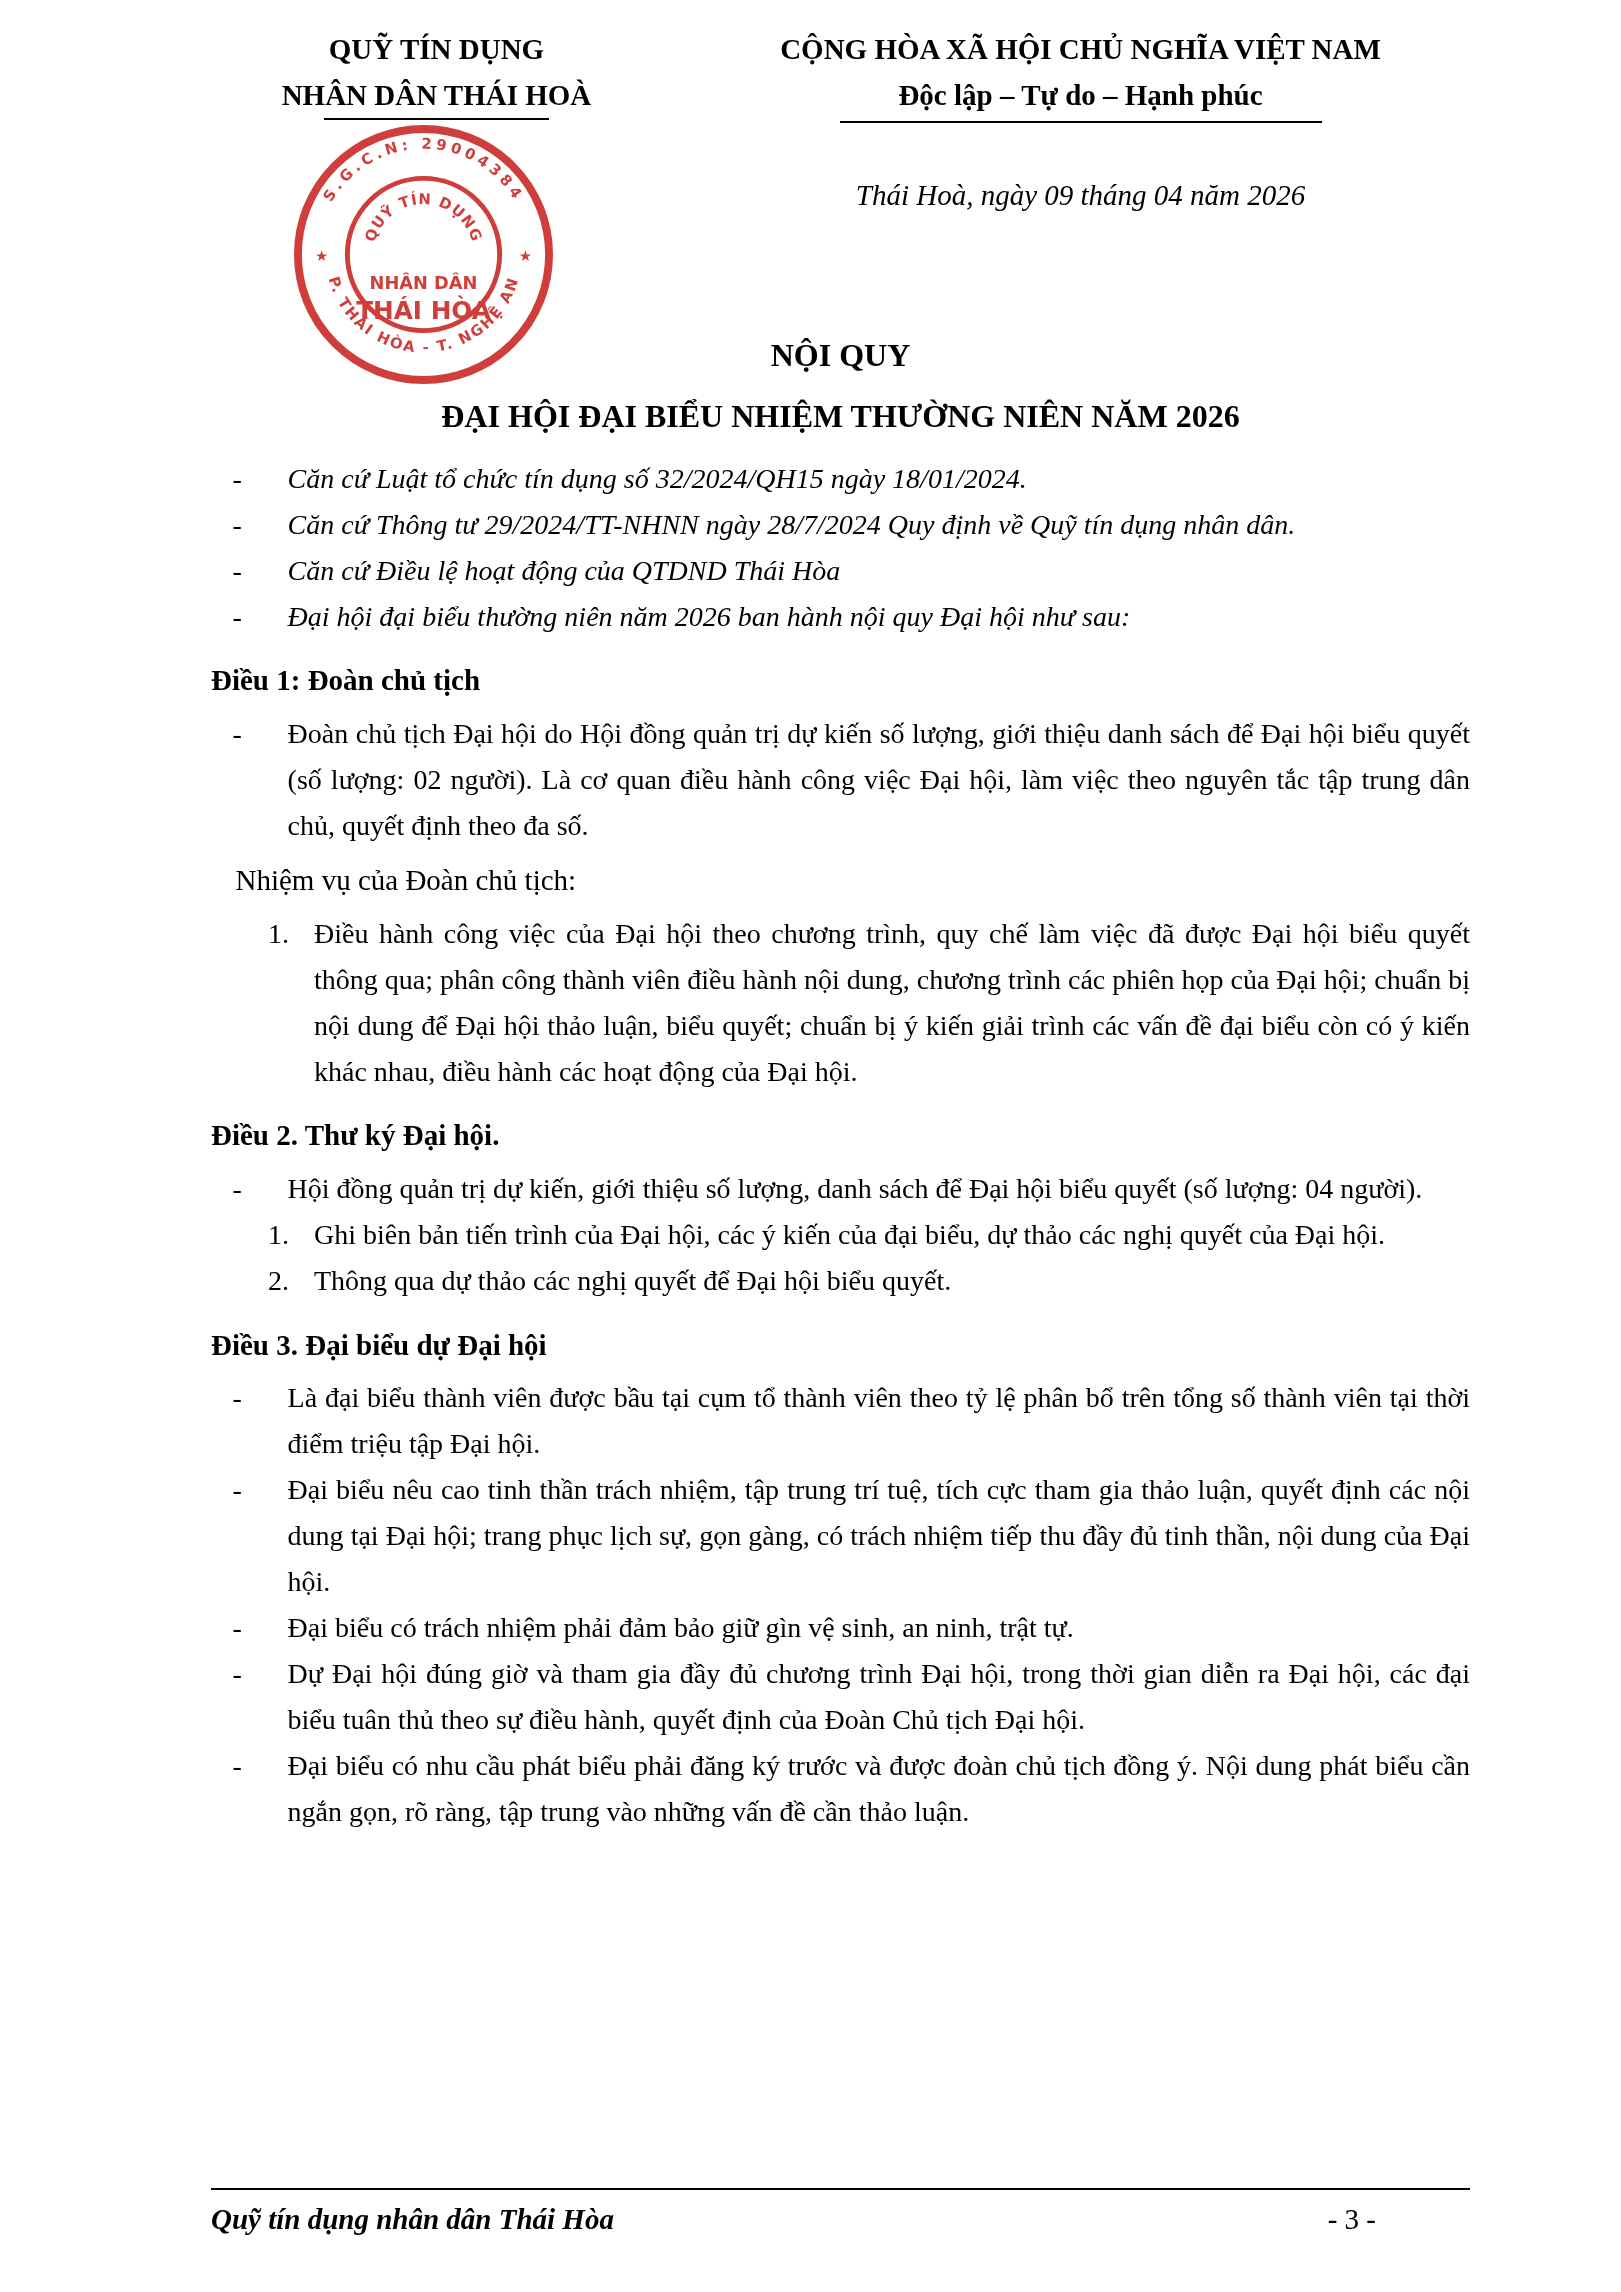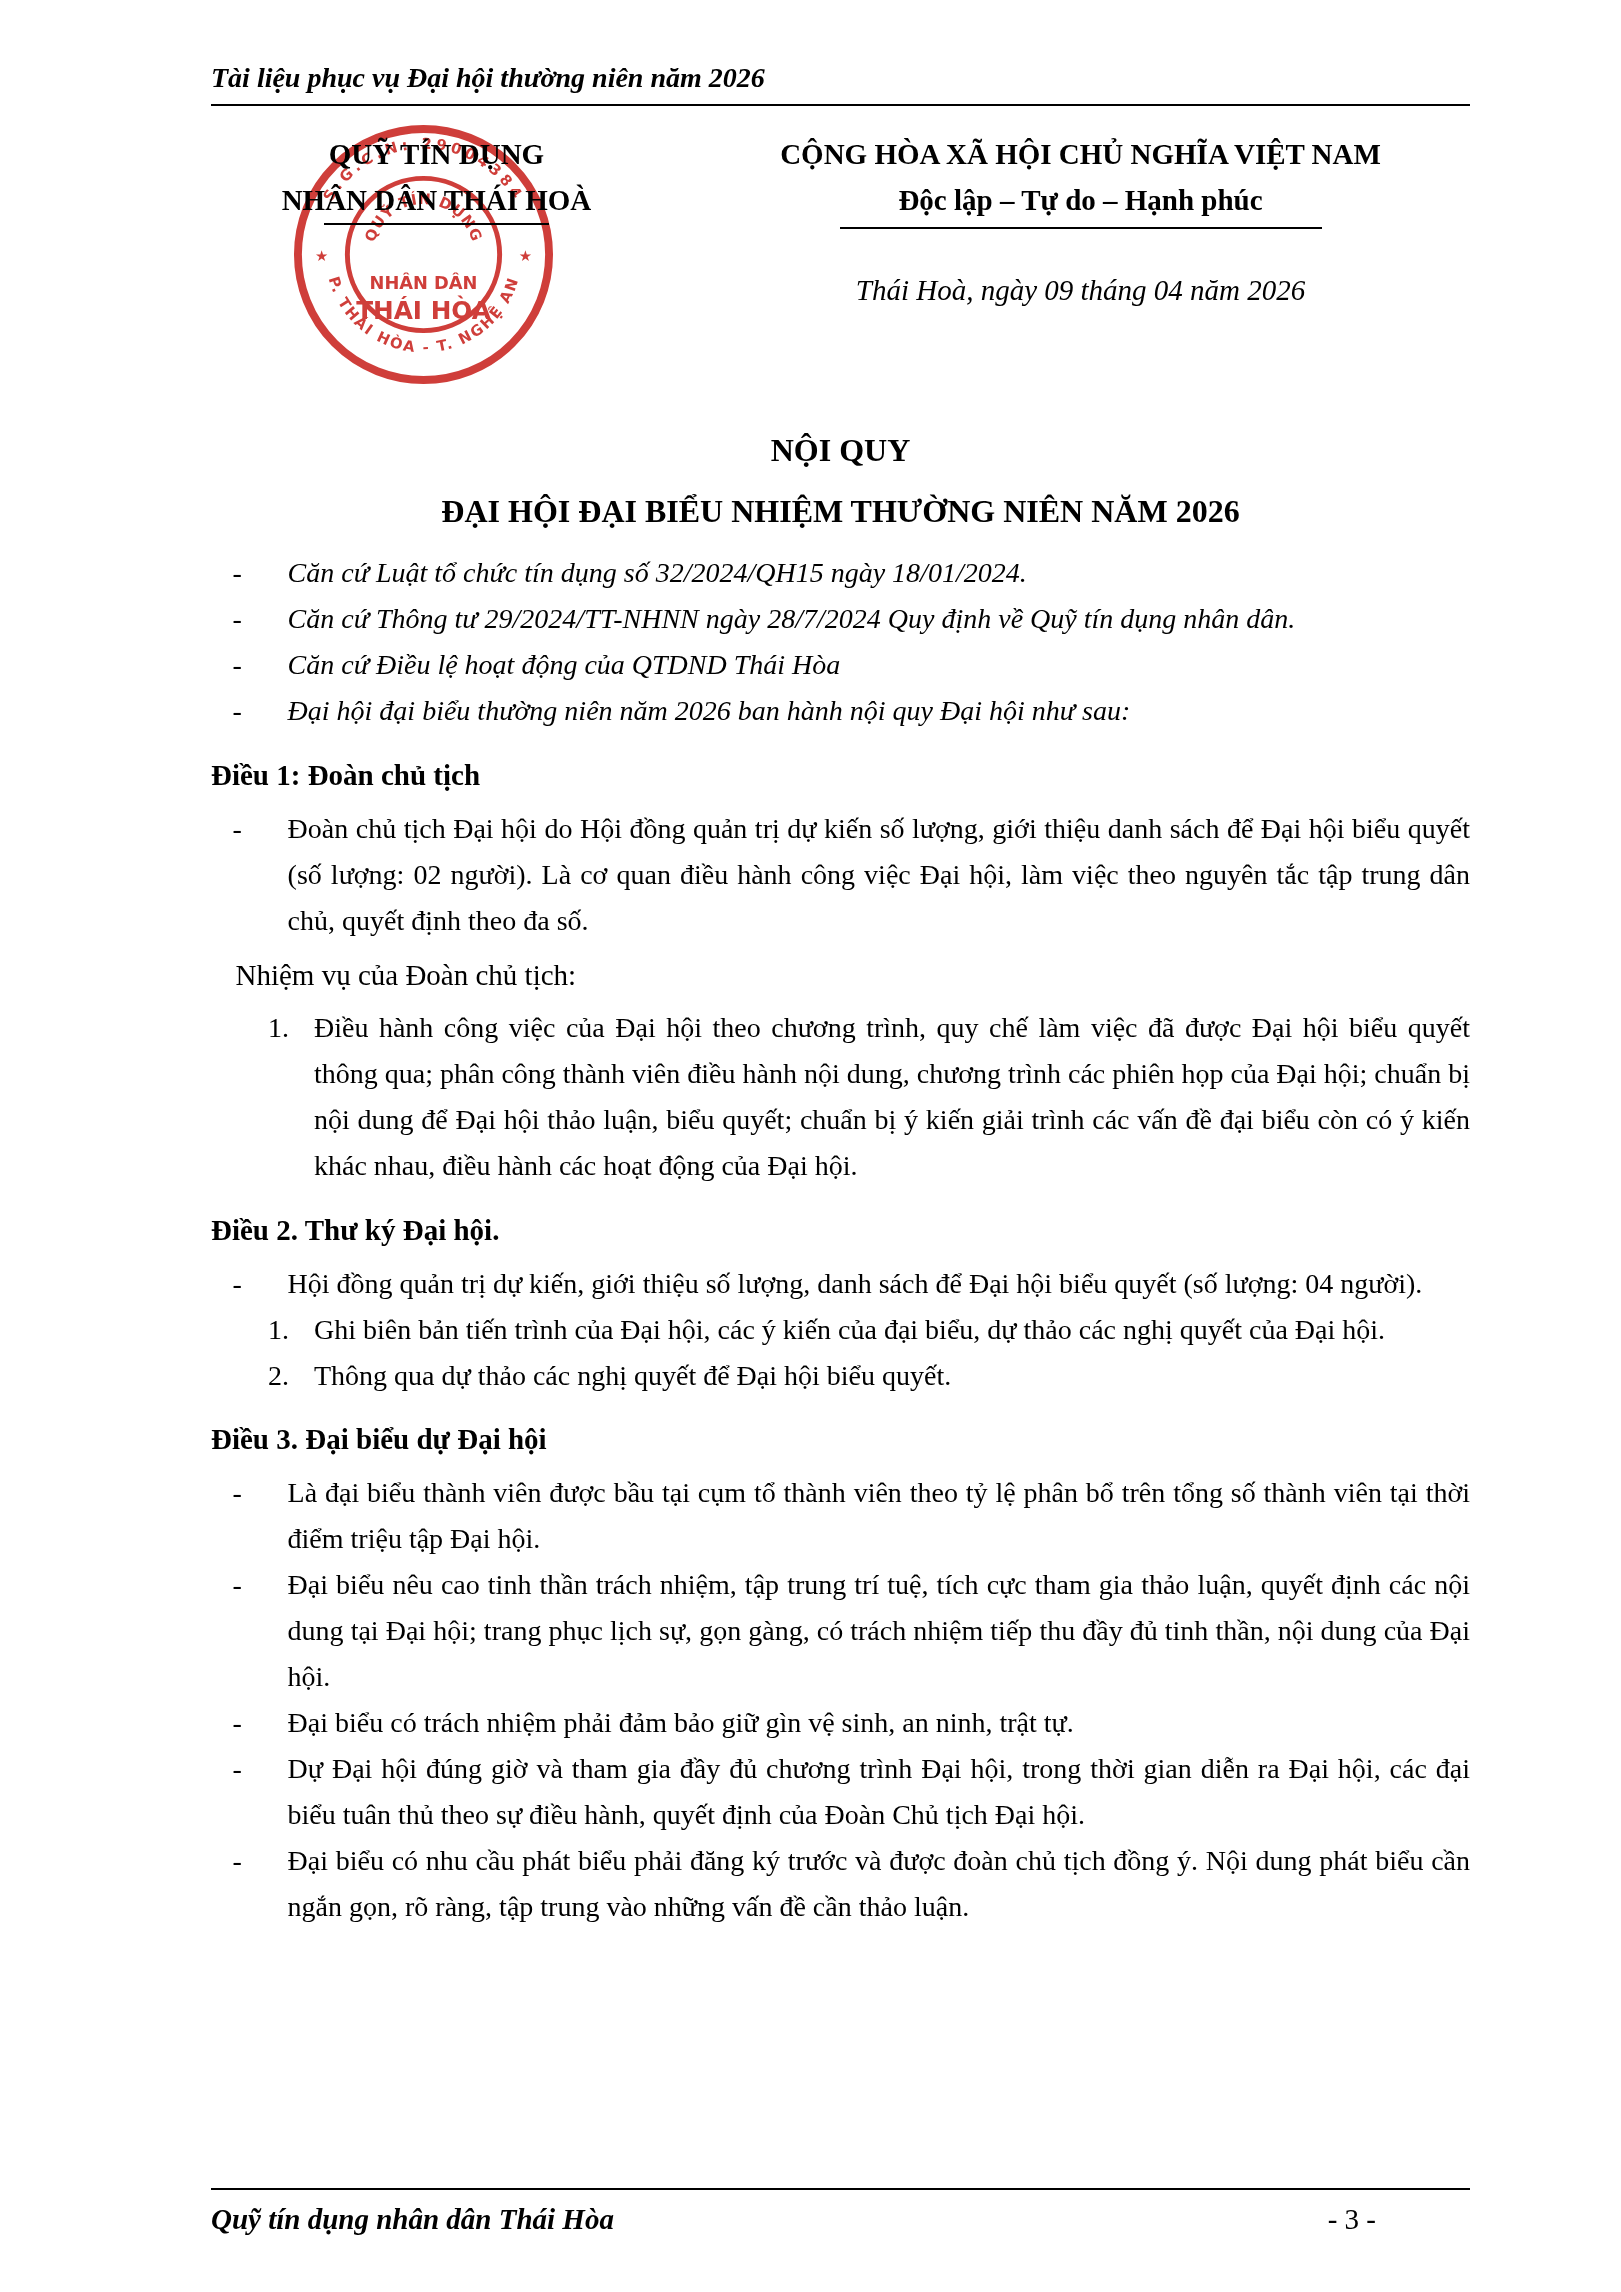--- a/index.html
+++ b/index.html
@@ -16,21 +16,21 @@
     padding:61px 0 9.8px;
     border-bottom:2.9px solid #000;
     font-weight:bold;font-style:italic;font-size:28px;line-height:33px;
   }
   .header-cols{display:flex;margin-top:25.5px;}
   .org-col{width:451px;text-align:center;}
   .nat-col{width:779px;margin-left:auto;text-align:center;}
   .hline{font-weight:bold;font-size:29px;line-height:46px;white-space:nowrap;}
   .org-rule{width:225px;border-bottom:2.9px solid #000;margin:0 auto;}
   .vn-rule{width:482px;border-bottom:2.9px solid #000;margin:3.9px auto 0;}
-  .date{margin-top:38px;font-style:italic;font-size:29px;line-height:46px;text-align:center;}
+  .date{margin-top:49px;font-style:italic;font-size:29px;line-height:46px;text-align:center;}
   .title1{margin-top:118px;text-align:center;font-weight:bold;font-size:32px;line-height:39px;}
   .title2{margin-top:21.6px;text-align:center;font-weight:bold;font-size:32px;line-height:39px;}
   .body-text{font-size:28px;line-height:46px;}
   .preamble{margin-top:19.6px;font-style:italic;}
   .li{display:flex;text-align:justify;}
   .li .marker{flex:none;}
   .li .text{flex:1;}
   .li.dash{padding-left:21.6px;}
   .li.dash .marker{width:55px;}
   .li.num{padding-left:57px;}
@@ -68,21 +68,20 @@
       <text font-size="15" letter-spacing="1"><textPath href="#arcInner" startOffset="50%" text-anchor="middle">QUỸ TÍN DỤNG</textPath></text>
       <text x="133" y="168" font-size="18" text-anchor="middle">NHÂN DÂN</text>
       <text x="133" y="198" font-size="25" text-anchor="middle">THÁI HÒA</text>
       <text x="30" y="140" font-size="15" text-anchor="middle">★</text>
       <text x="236" y="140" font-size="15" text-anchor="middle">★</text>
     </g>
   </svg>
 
   <div class="content">
 
-    <div class="note">Tài liệu phục vụ Đại hội thường niên năm 2026</div>
 
     <div class="header-cols">
       <div class="org-col">
         <div class="hline">QUỸ TÍN DỤNG</div>
         <div class="hline">NHÂN DÂN THÁI HOÀ</div>
         <div class="org-rule"></div>
       </div>
       <div class="nat-col">
         <div class="hline">CỘNG HÒA XÃ HỘI CHỦ NGHĨA VIỆT NAM</div>
         <div class="hline">Độc lập – Tự do – Hạnh phúc</div>

